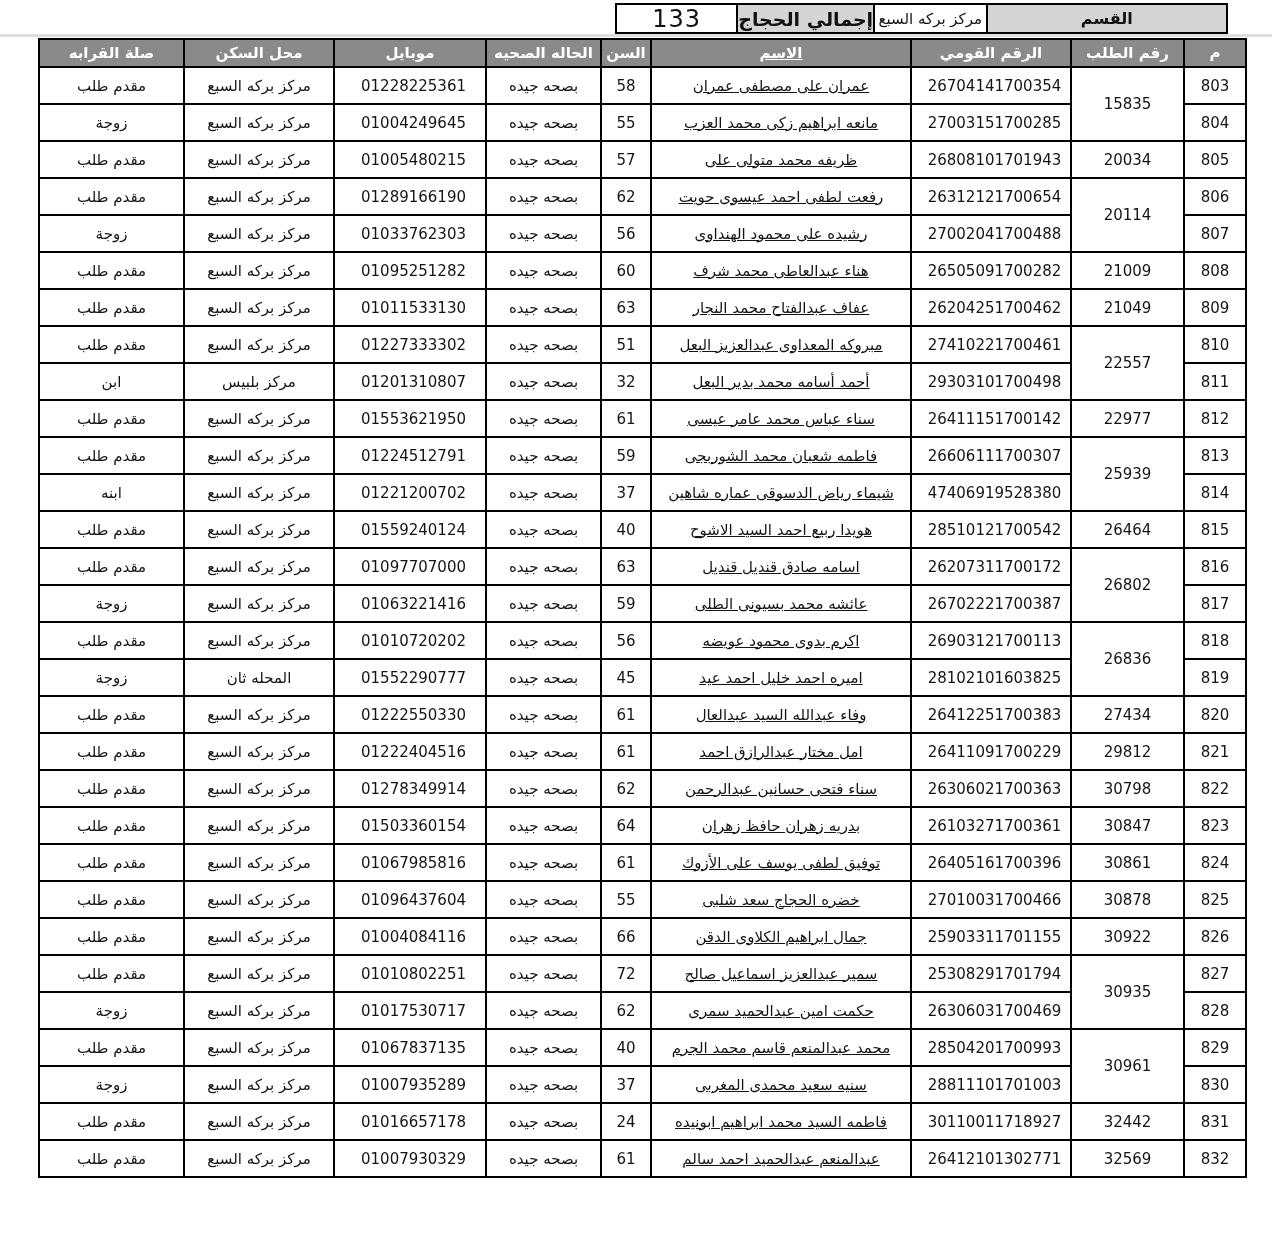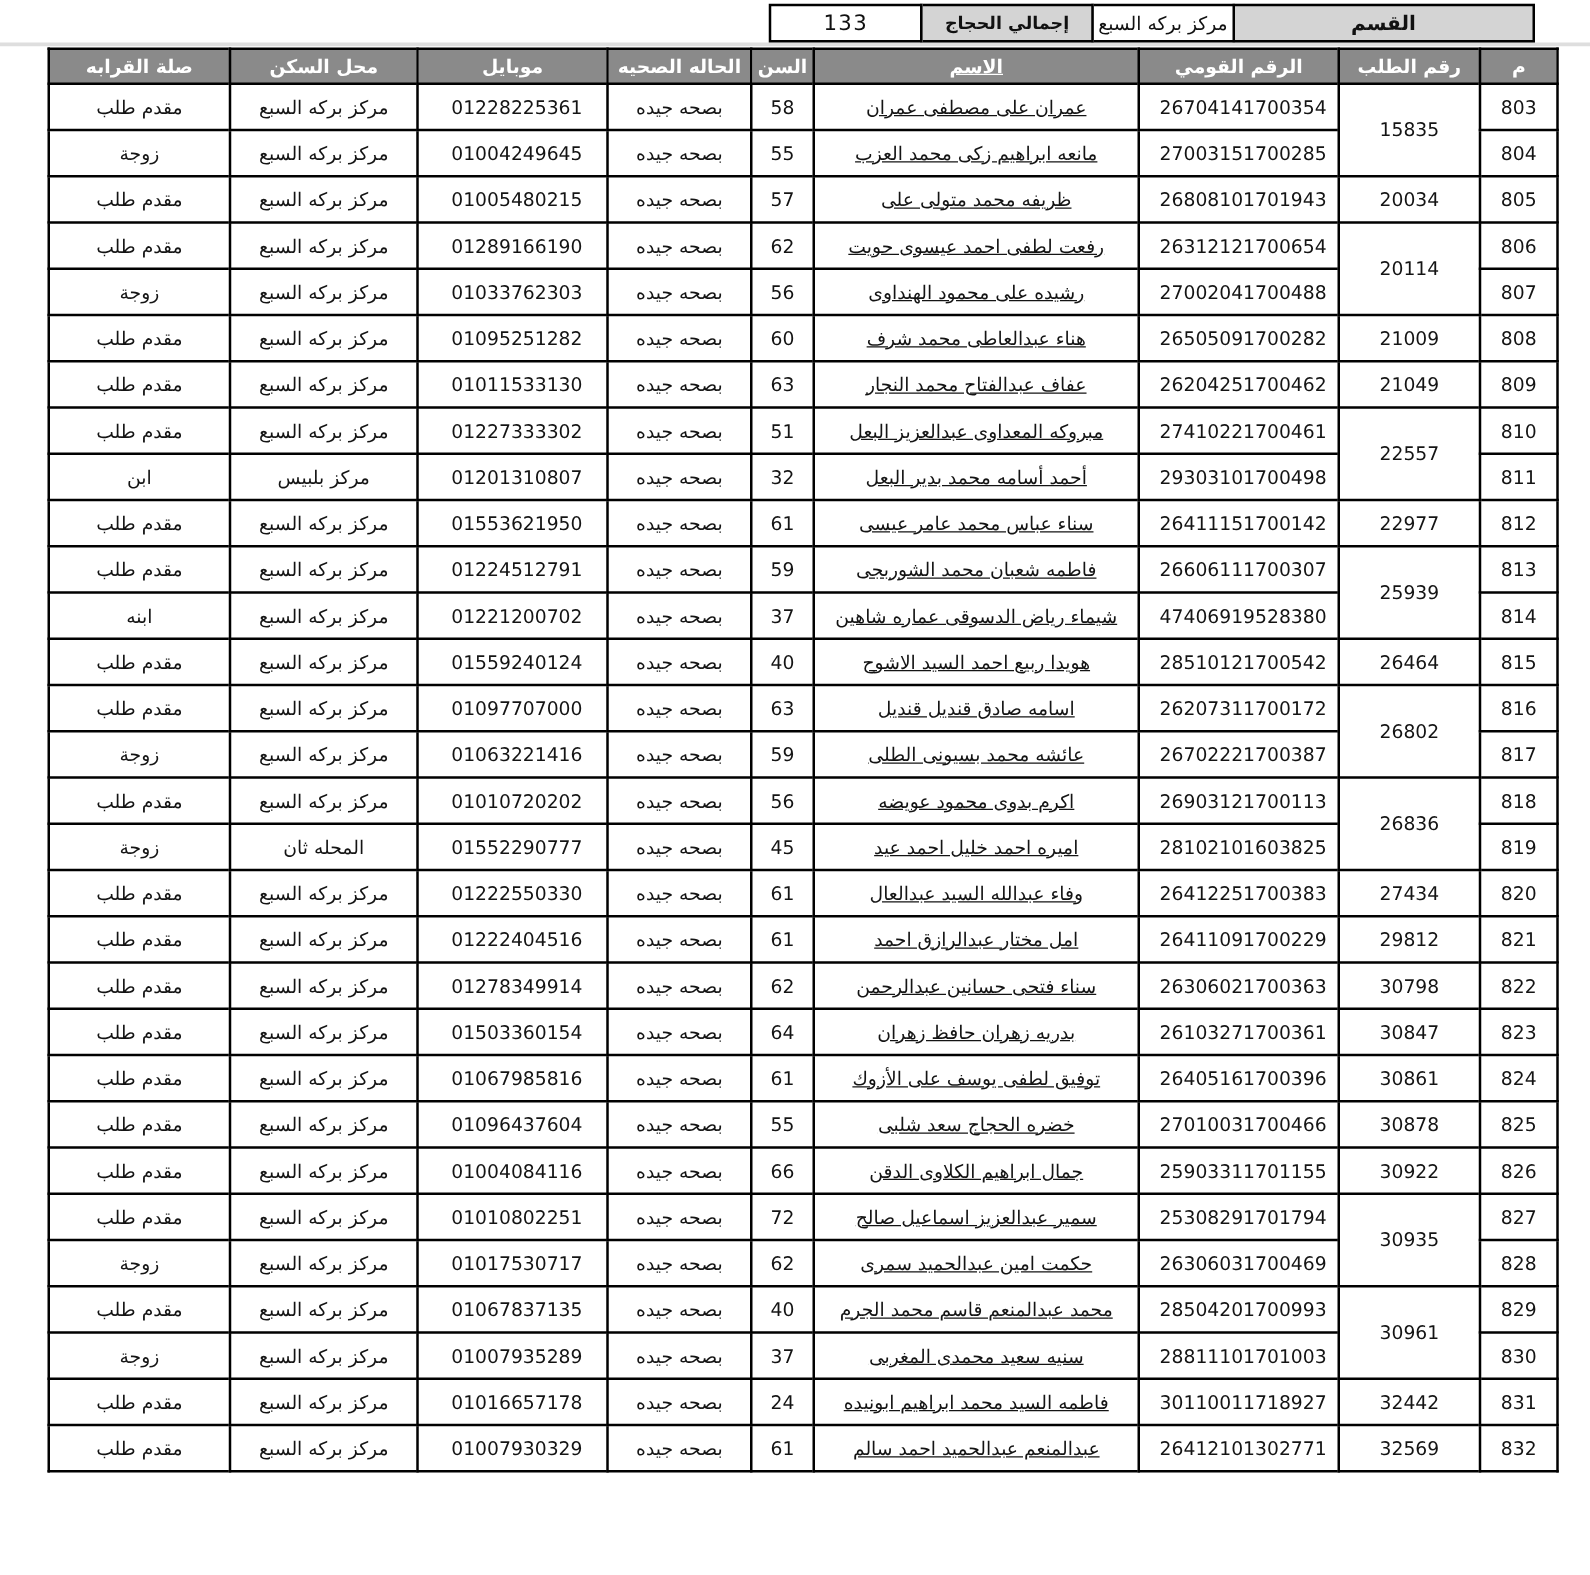--- a/index.html
+++ b/index.html
@@ -29,22 +29,22 @@
     height:31px;
     border:2px solid var(--border-color, #000);
     display:flex; align-items:center; justify-content:center;
     font-size:16px; color:#111; background:#fff;
     white-space:nowrap; overflow:hidden;
   }
   .th-cell + .th-cell { margin-right:-2px; }
   .th-cell.gray { background:var(--top-label-bg, #d4d4d4); font-weight:bold; }
   .cell-dept-label   { width:248px; }
   .cell-dept-value   { width:117px; font-size:15px; }
-  .cell-total-label  { width:142px; font-size:14px; }
-  .cell-total-value  { width:126px; font-size:17px; letter-spacing:1px; }
+  .cell-total-label  { width:142px; font-size:19px; }
+  .cell-total-value  { width:126px; font-size:24px; letter-spacing:1px; }
   
   table.pilgrims {
     position:absolute; top:38px; left:38px;
     width:1195px;
     border-collapse:collapse;
     table-layout:fixed;
   }
   table.pilgrims th, table.pilgrims td {
     border:2px solid var(--border-color, #000);
     text-align:center; vertical-align:middle;

